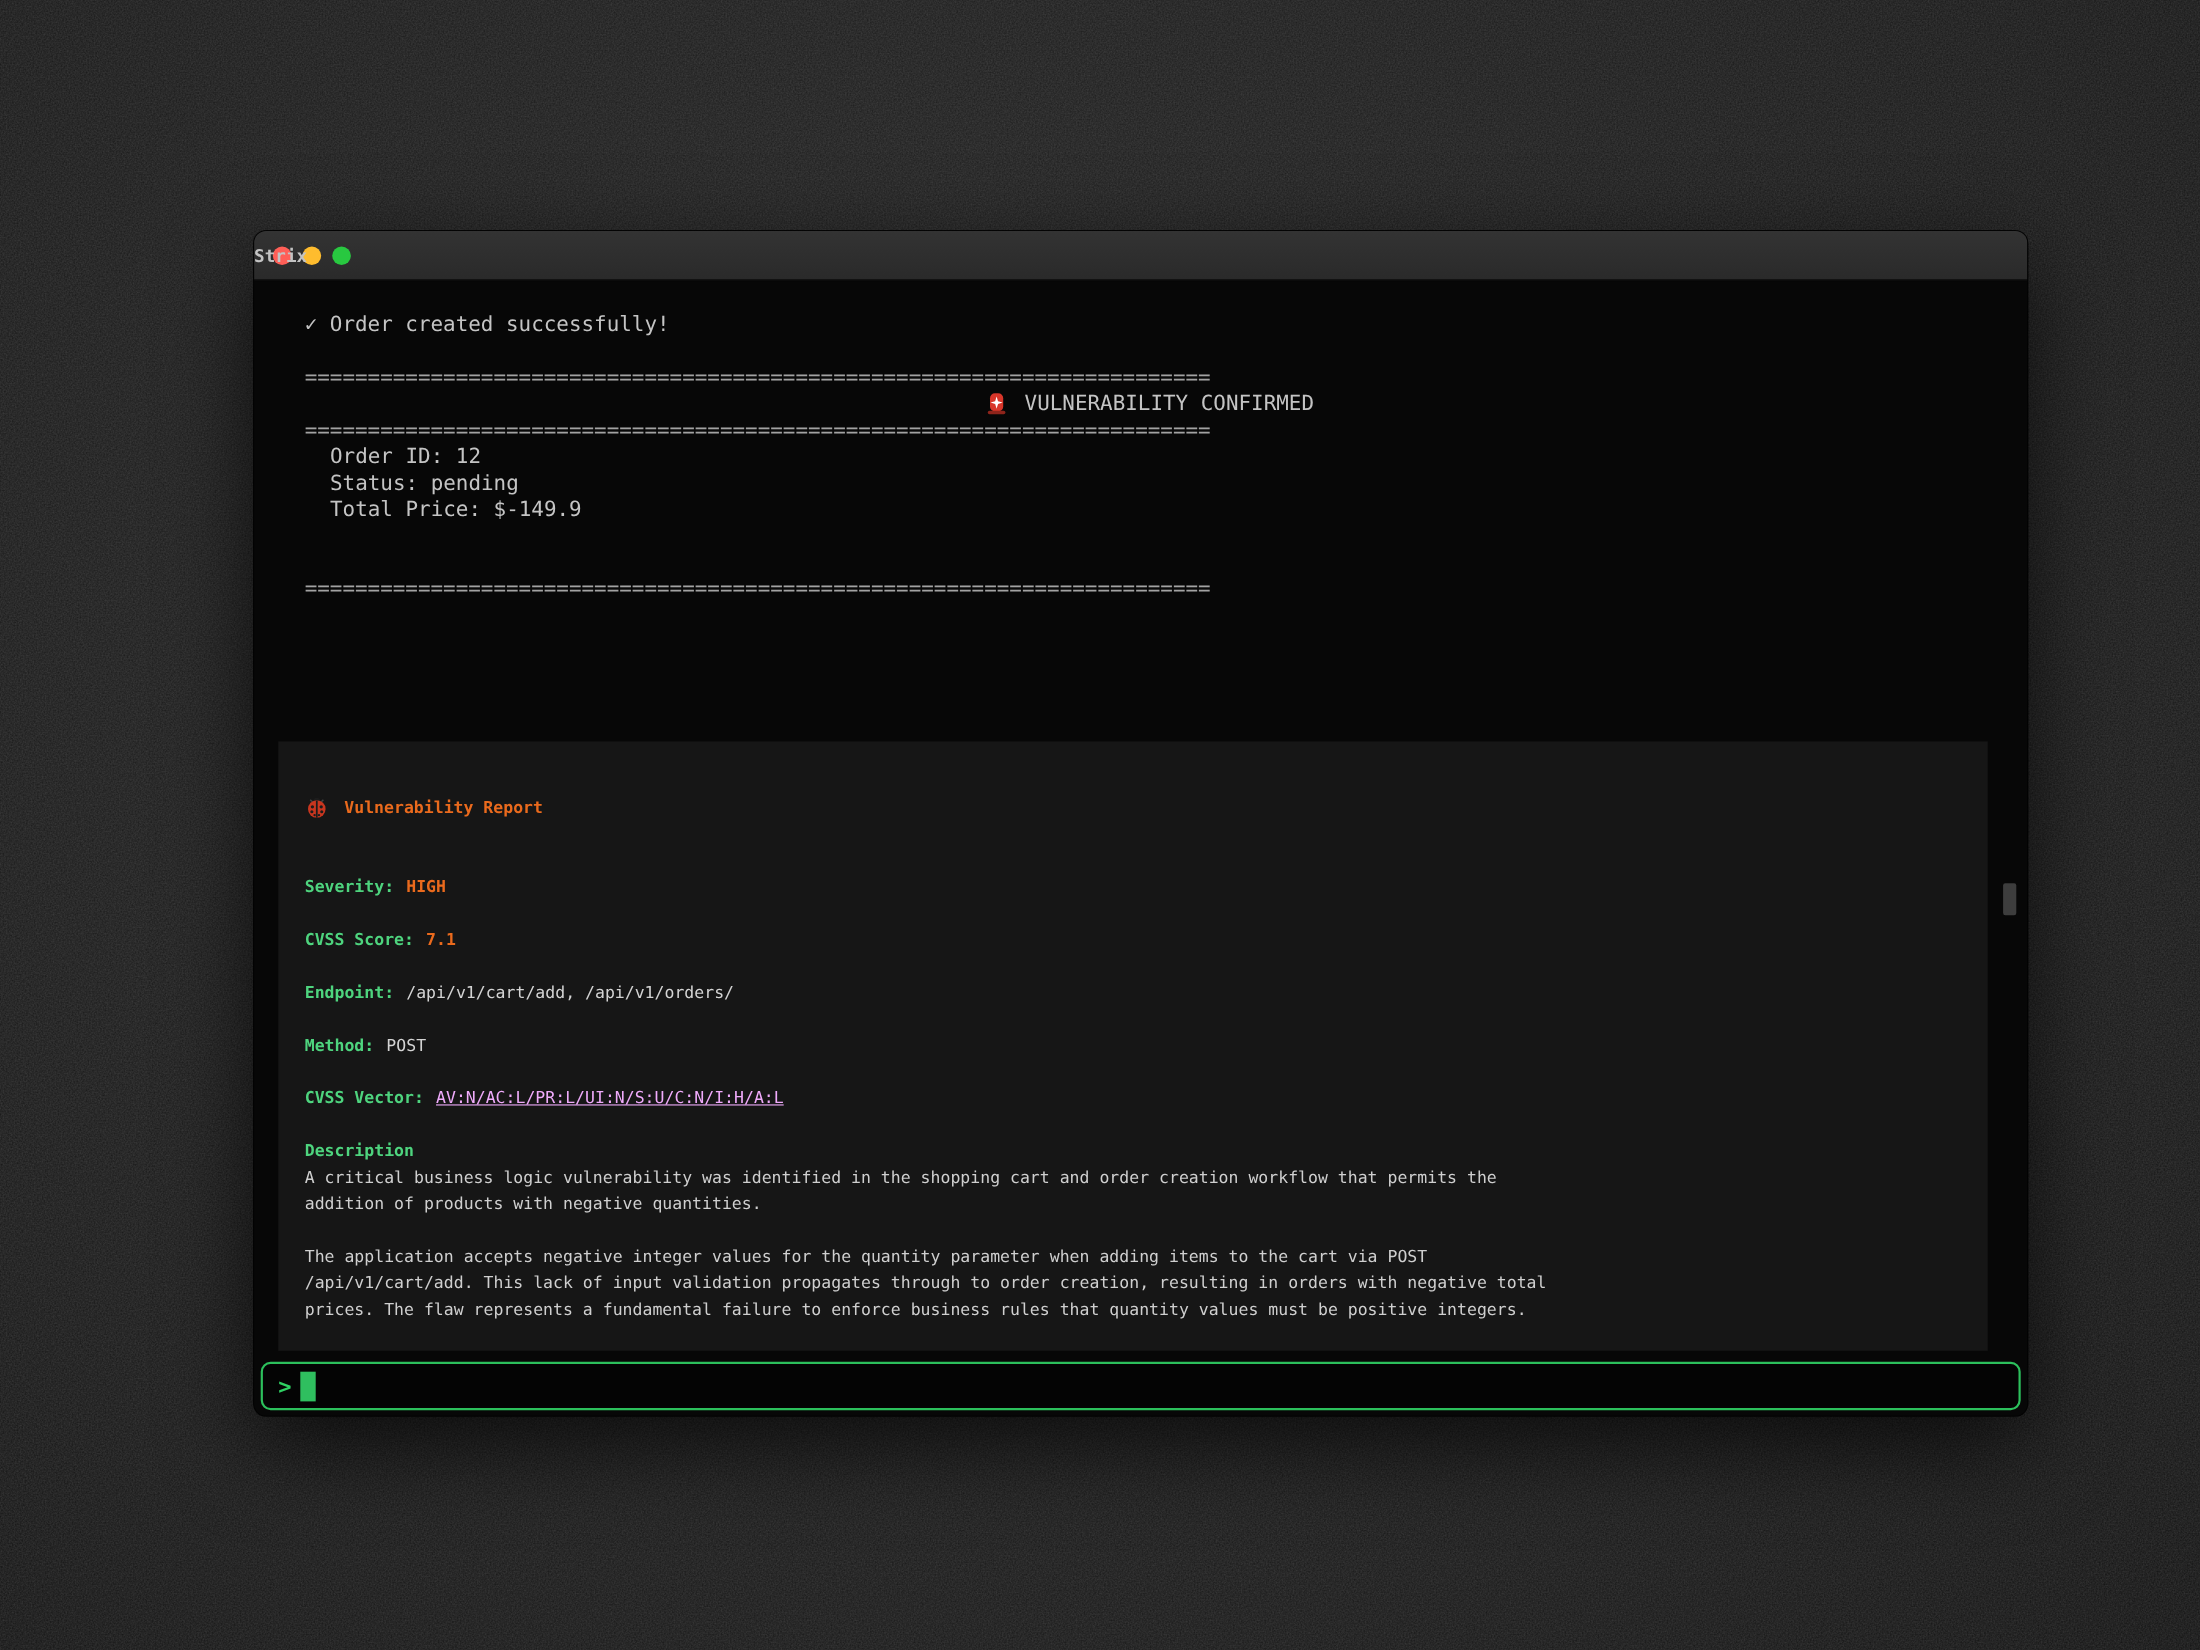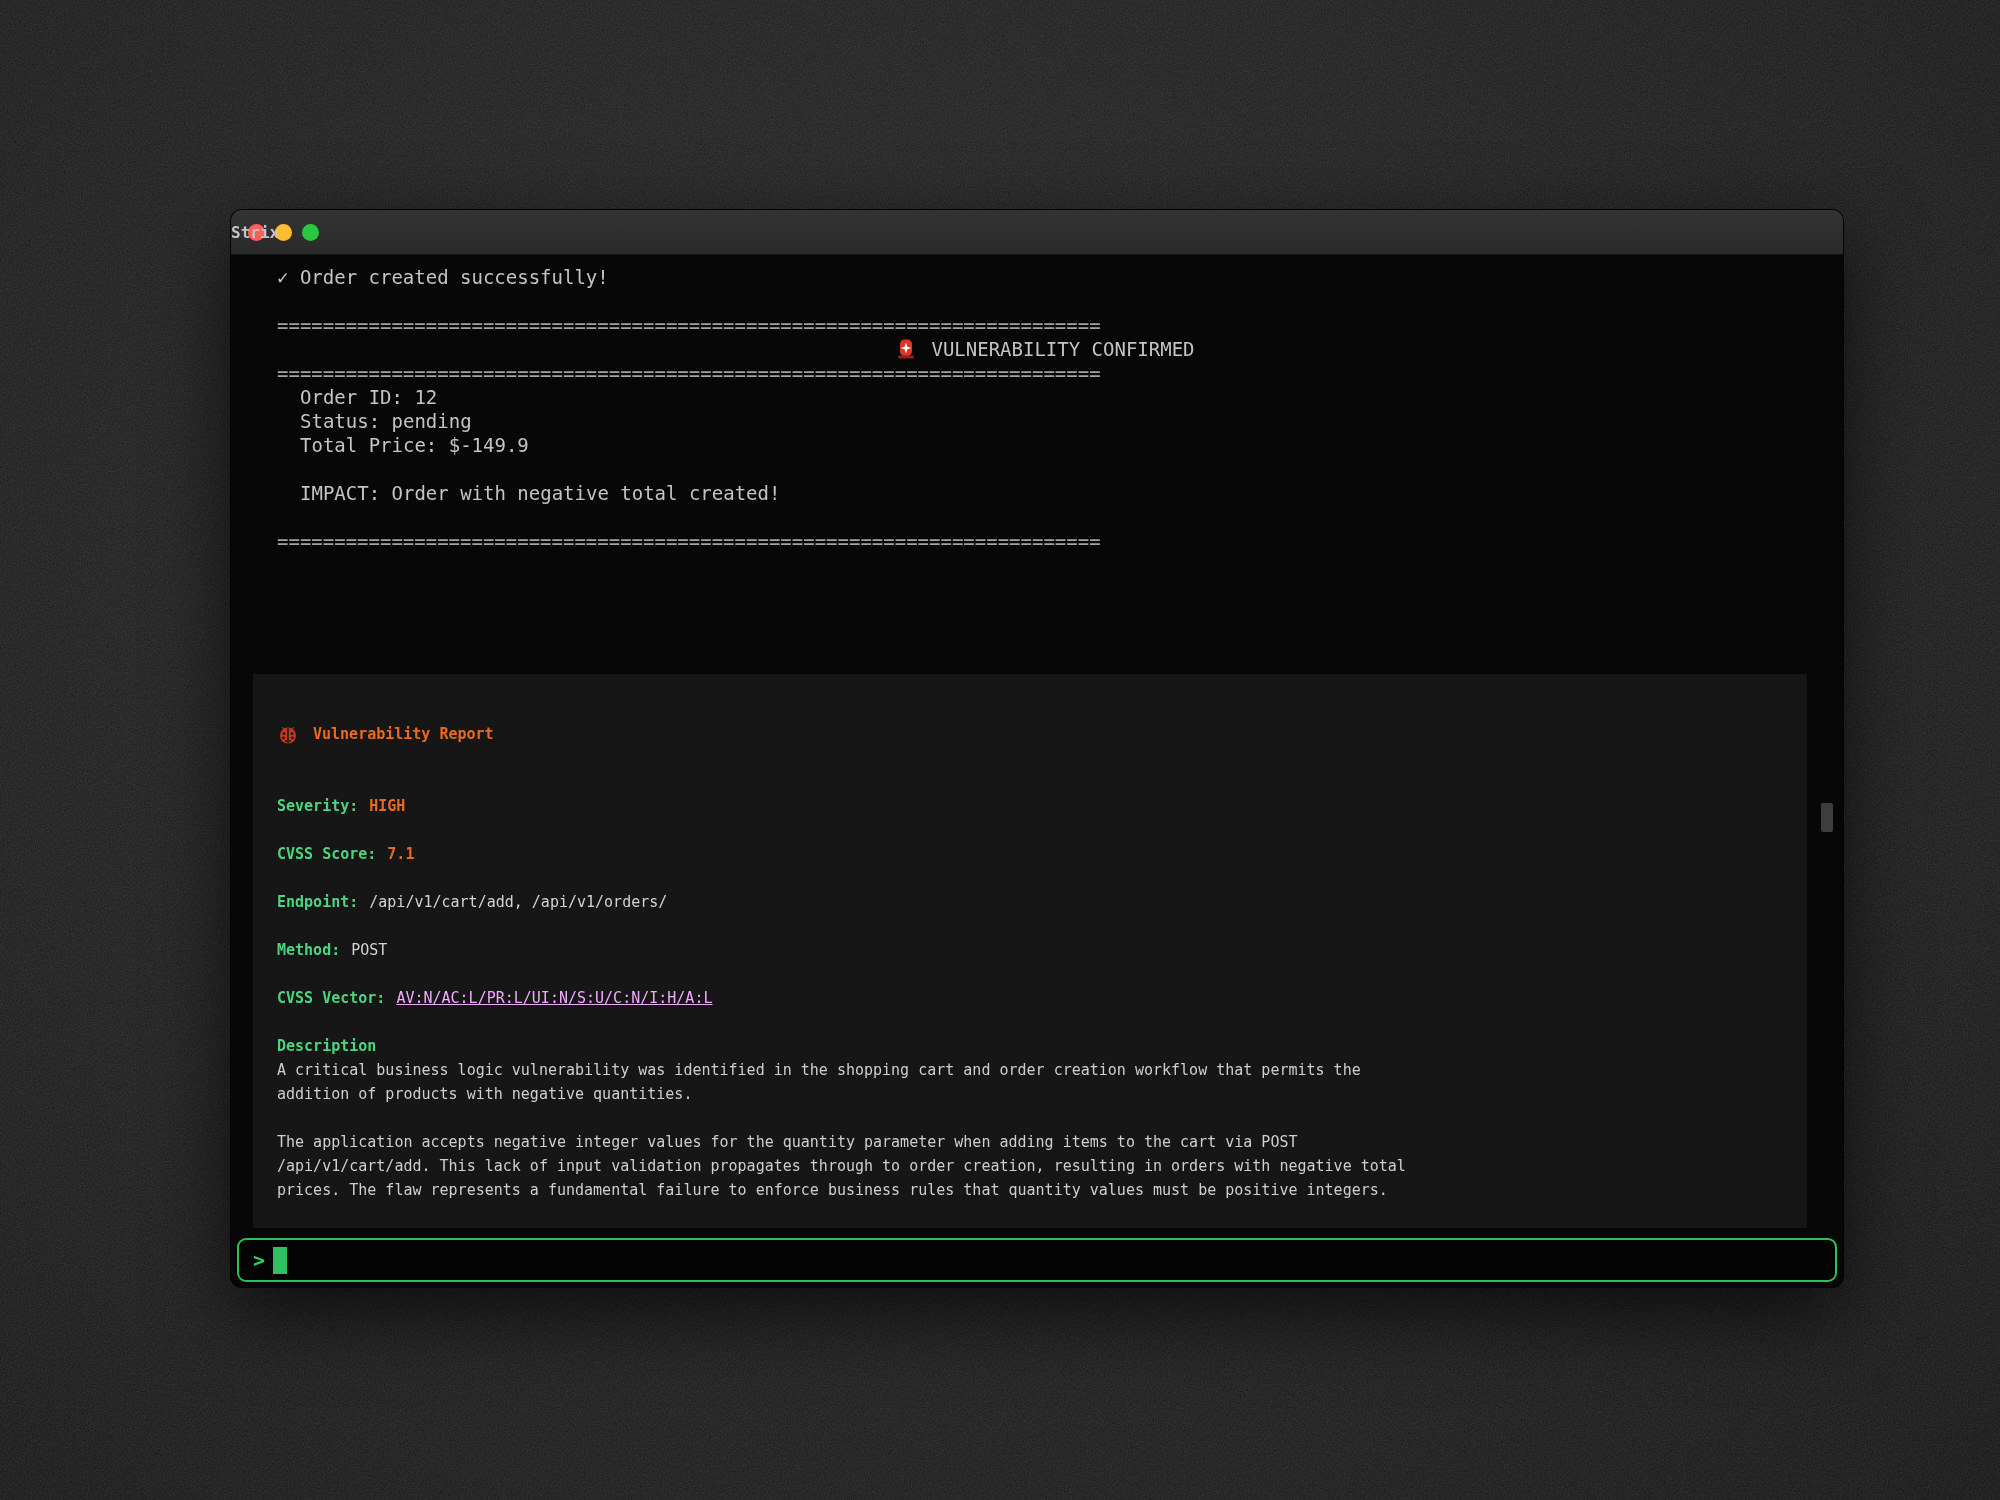--- a/index.html
+++ b/index.html
@@ -26,21 +26,21 @@
   .light.red { background:#ff5f57; }
   .light.yellow { background:#febc2e; }
   .light.green { background:#28c840; }
   .win-title {
     position:absolute; left:0; right:0; top:0; height:45px; line-height:45px;
     text-align:left; color:#c3c3c3; font-size:16px; font-weight:bold;
   }
 
   
   .content { position:absolute; left:0; top:46px; right:0; bottom:0; background:#070707; }
-  .log { position:absolute; left:46px; top:9px; right:30px; font-size:19px; line-height:24px; color:#c4c4c4; }
+  .log { position:absolute; left:46px; top:27px; right:30px; font-size:19px; line-height:24px; color:#c4c4c4; }
   .log-line { height:24px; white-space:pre; }
   .log-line.sep { color:#a2a2a2; }
   .log-line.indent { padding-left:23px; }
   .alert-line { display:flex; align-items:center;justify-content:center; }
   .inline-icon { display:inline-flex; width:22px; margin-right:14px; flex:none; }
 
   
   .report {
     position:absolute; left:22px; top:418px; width:1554px; height:554px;
     background:#161616; overflow:hidden;
@@ -116,21 +116,20 @@
             <path d="M11 4.5 L12.3 8.7 L16.5 10 L12.3 11.3 L11 15.5 L9.7 11.3 L5.5 10 L9.7 8.7 Z" fill="#ffffff"></path>
           </svg>
         </span>
         <span>VULNERABILITY CONFIRMED</span>
       </div>
       <div class="log-line sep">========================================================================</div>
       <div class="log-line indent">Order ID: 12</div>
       <div class="log-line indent">Status: pending</div>
       <div class="log-line indent">Total Price: $-149.9</div>
       <div class="log-line"></div>
-      <div class="log-line indent">IMPACT: Order with negative total created!</div>
       <div class="log-line"></div>
       <div class="log-line sep">========================================================================</div>
       <div class="log-line"></div>
     </div>
 
     <div class="report">
       <div class="r-line">
         <span class="inline-icon">
           <svg width="22" height="22" viewBox="0 0 22 22">
             <path d="M5 4 L8 7 M17 4 L14 7" stroke="#444" stroke-width="1.4" fill="none"></path>

